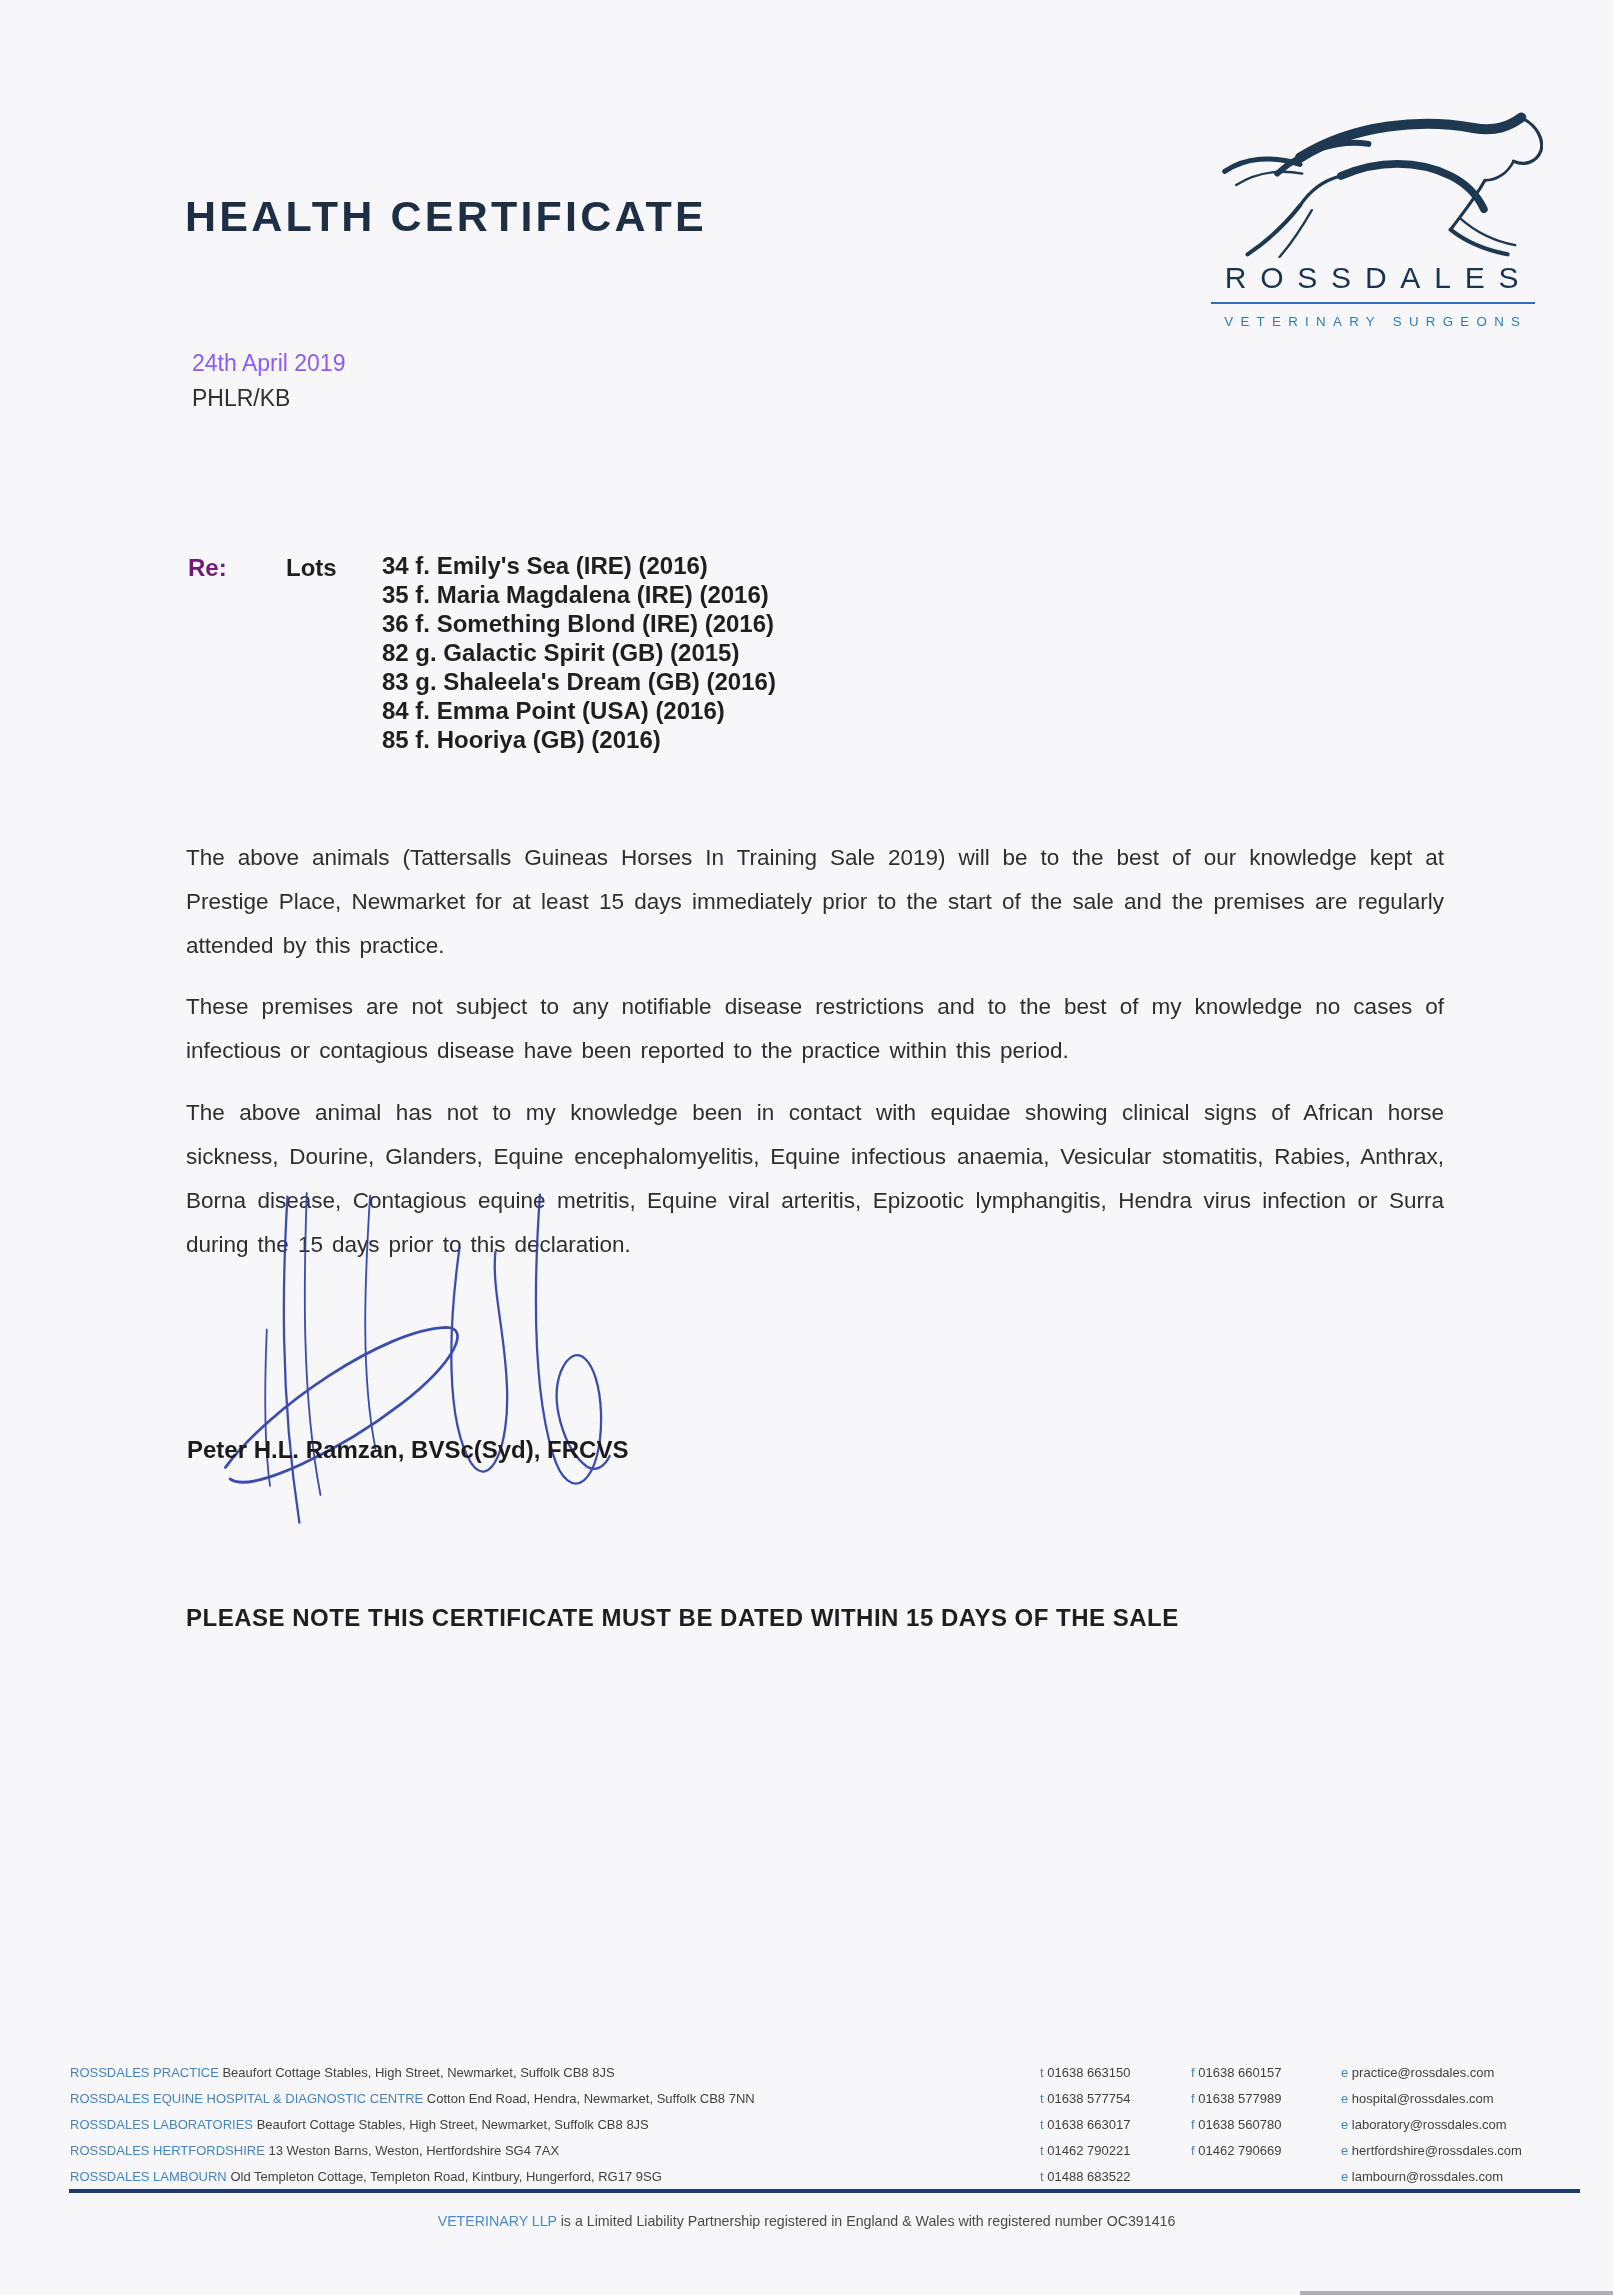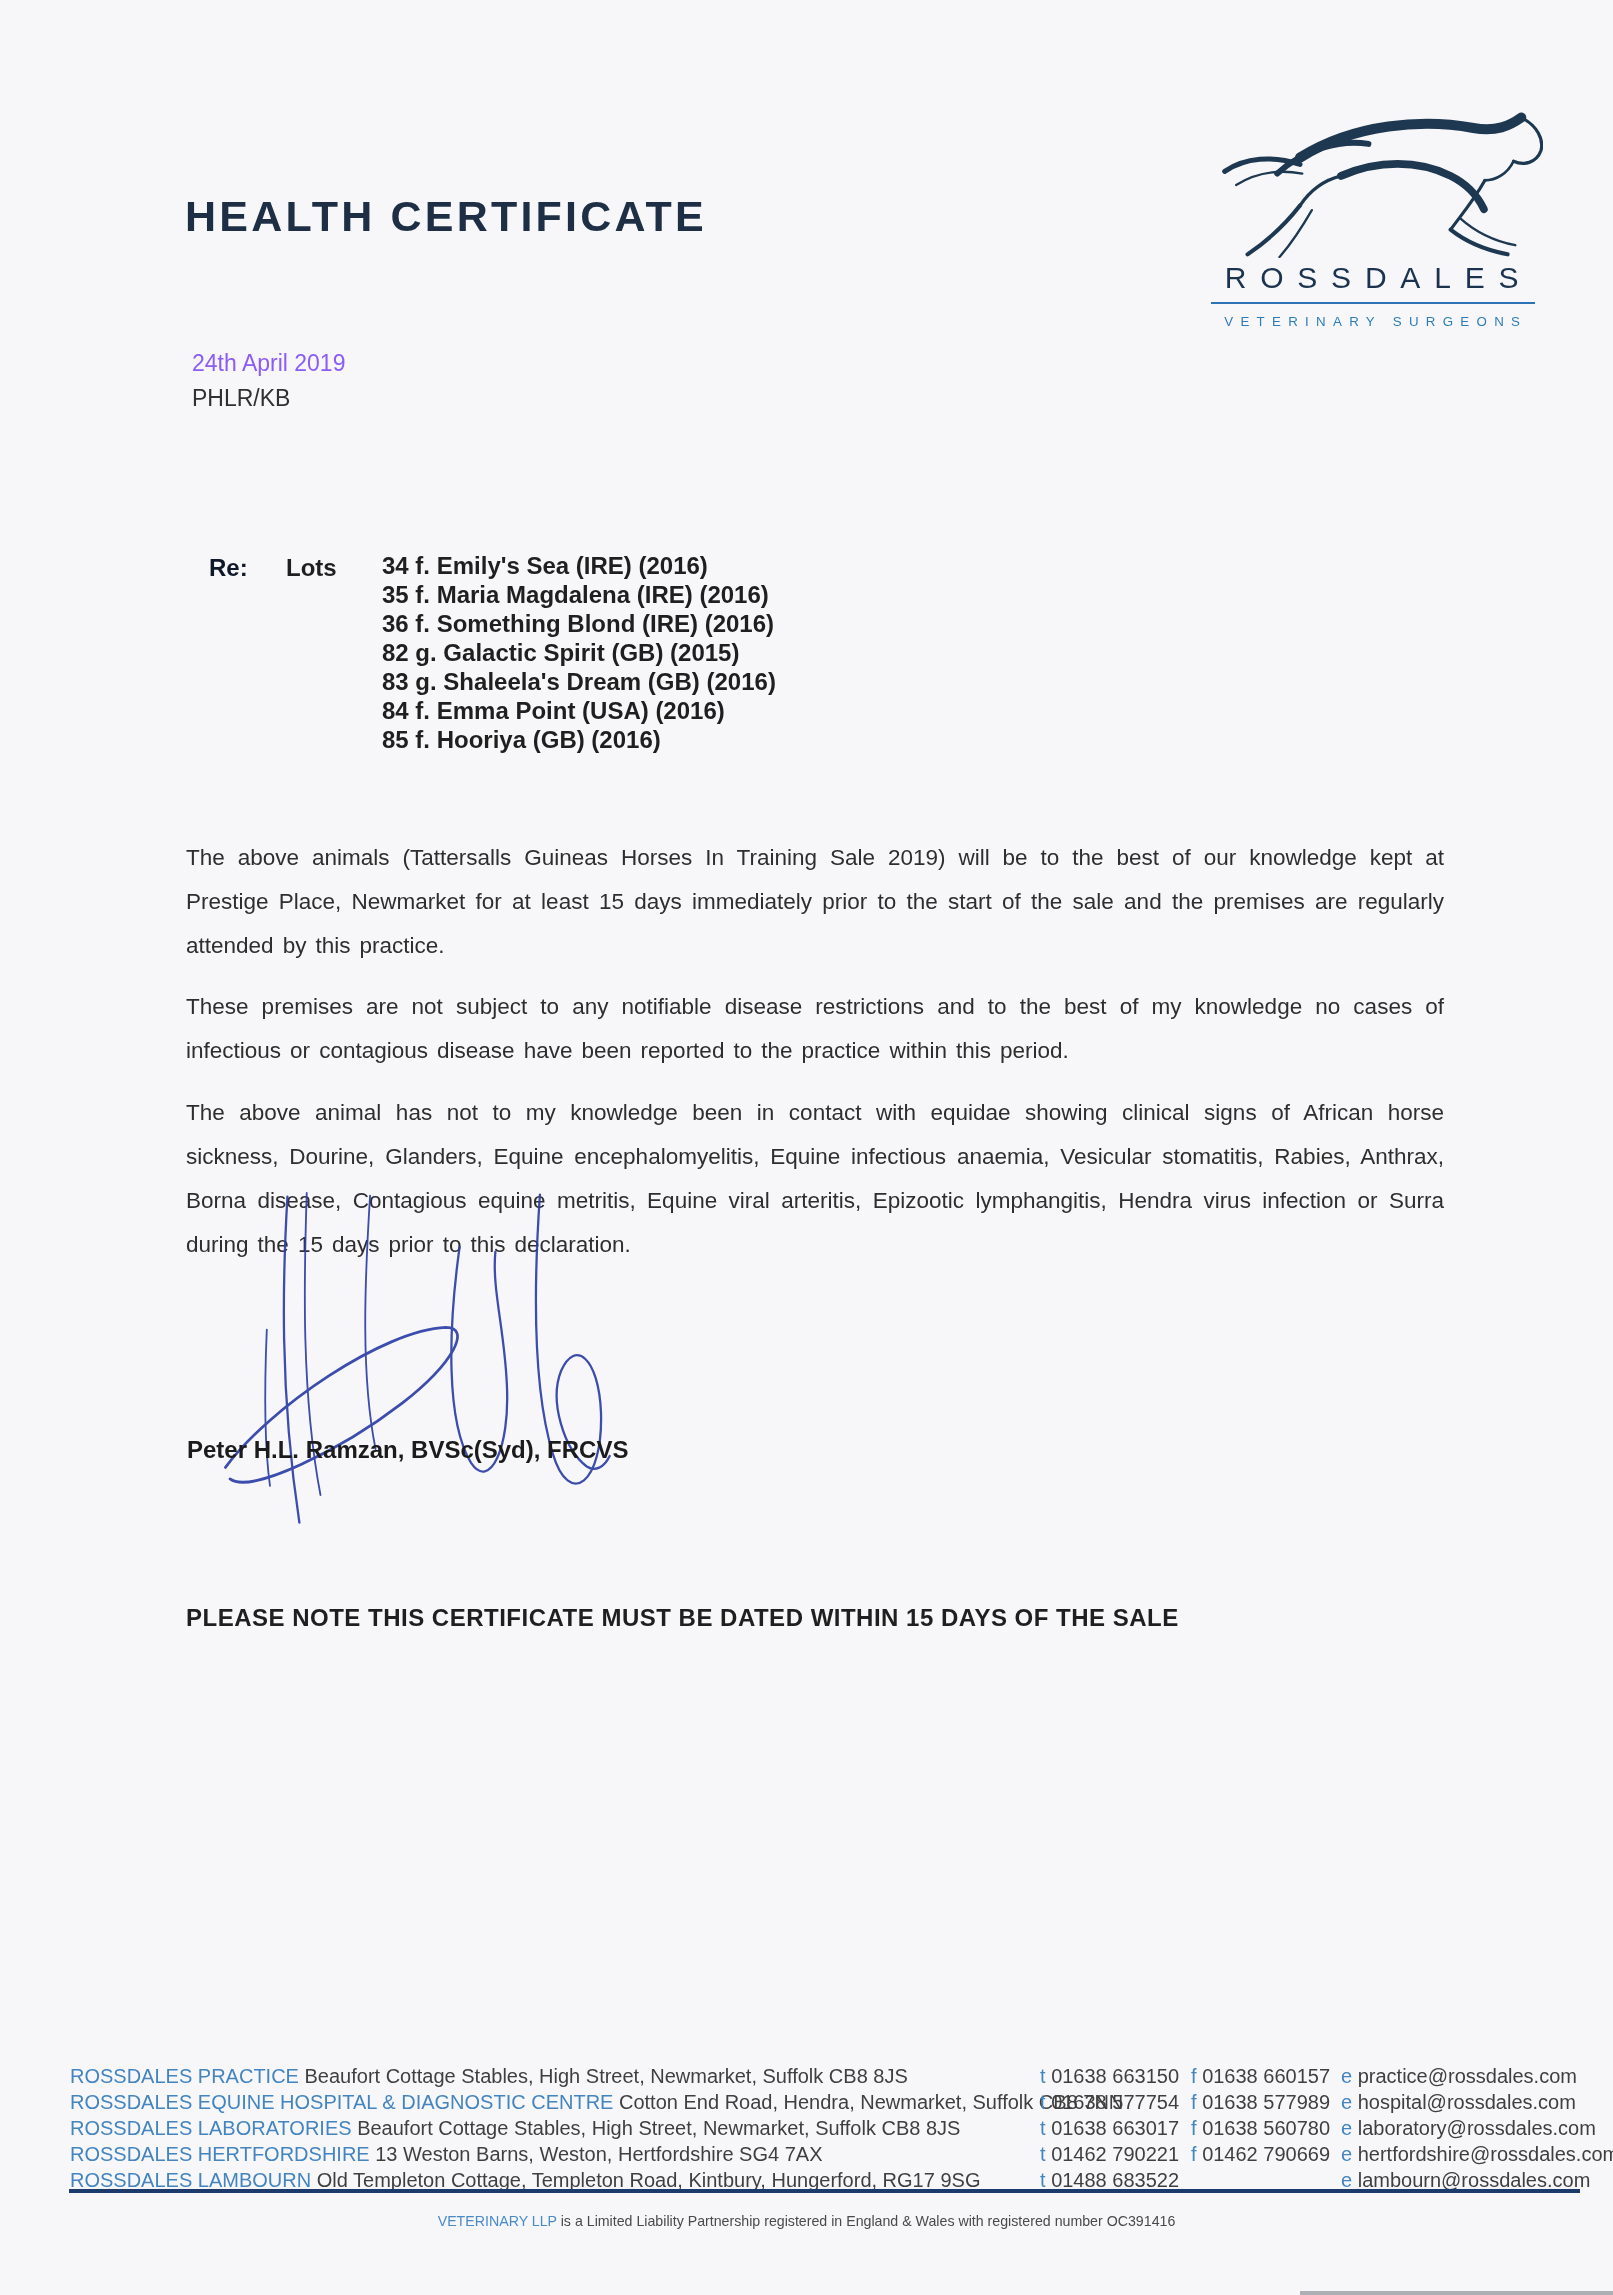--- a/index.html
+++ b/index.html
@@ -22,21 +22,21 @@
   .logo { left:1201px; top:112px; width:344px; text-align:center; color:#1c3350; }
   .logo svg { display:block; margin:0 auto; }
   .logo-wordmark { margin-top:2.8px; font-size:30px; letter-spacing:13.8px; font-weight:400; white-space:nowrap; padding-left:11px; }
   .logo-rule { margin:7.3px auto 0 auto; width:324px; height:2.3px; background:#2d72b5; }
   .logo-tagline { margin-top:9.2px; font-size:13.3px; letter-spacing:7.3px; color:#2e7cb7; white-space:nowrap; padding-left:5.5px; }
 
   .date-line { left:192px; top:350px; font-size:23px; color:#8b5cf6; }
   .ref-line  { left:192px; top:385px; font-size:23px; color:#303030; }
 
   
-  .re-label   { left:209px; top:554px; font-size:24px; font-weight:700; color:#0f172a; }
+  .re-label   { left:188px; top:554px; font-size:24px; font-weight:700; color:#701a75; }
   .lots-label { left:286px; top:554px; font-size:24px; font-weight:700; color:#1f1f1f; }
   .lots-list  { left:382px; top:551px; font-size:24px; font-weight:700; color:#1f1f1f; }
   .lot-line   { line-height:29px; white-space:nowrap; }
 
   
   .body-text {
     left:186px; top:836px; width:1258px;
     font-size:22.5px; line-height:44px; color:#2e2e2e;
     text-align:justify; word-spacing:2.8px;
   }
@@ -48,21 +48,21 @@
     left:187px; top:1436px;
     font-size:24px; font-weight:700; color:#1b1b1b; white-space:nowrap;
   }
 
   .notice-line {
     left:186px; top:1604px;
     font-size:24px; font-weight:700; letter-spacing:0.5px; color:#1f1f1f; white-space:nowrap;
   }
 
   
-  .footer-row { position:absolute; left:0; width:1464px; height:26px; font-size:20px; color:#3f3f3f; white-space:nowrap; }
+  .footer-row { position:absolute; left:0; width:1464px; height:26px; font-size:13px; color:#3f3f3f; white-space:nowrap; }
   .fr1 { top:2065px; } .fr2 { top:2091px; } .fr3 { top:2117px; } .fr4 { top:2143px; } .fr5 { top:2169px; }
   .loc   { position:absolute; left:70px; }
   .telc  { position:absolute; left:1040px; }
   .faxc  { position:absolute; left:1191px; }
   .emailc{ position:absolute; left:1341px; }
   .loc-name { color:#4485c0; }
   .loc-addr { color:#3f3f3f; }
   .pfx { color:#4485c0; }
 
   .footer-rule { left:69px; top:2189px; width:1511px; height:4.1px; background:#1c3a6b; }

